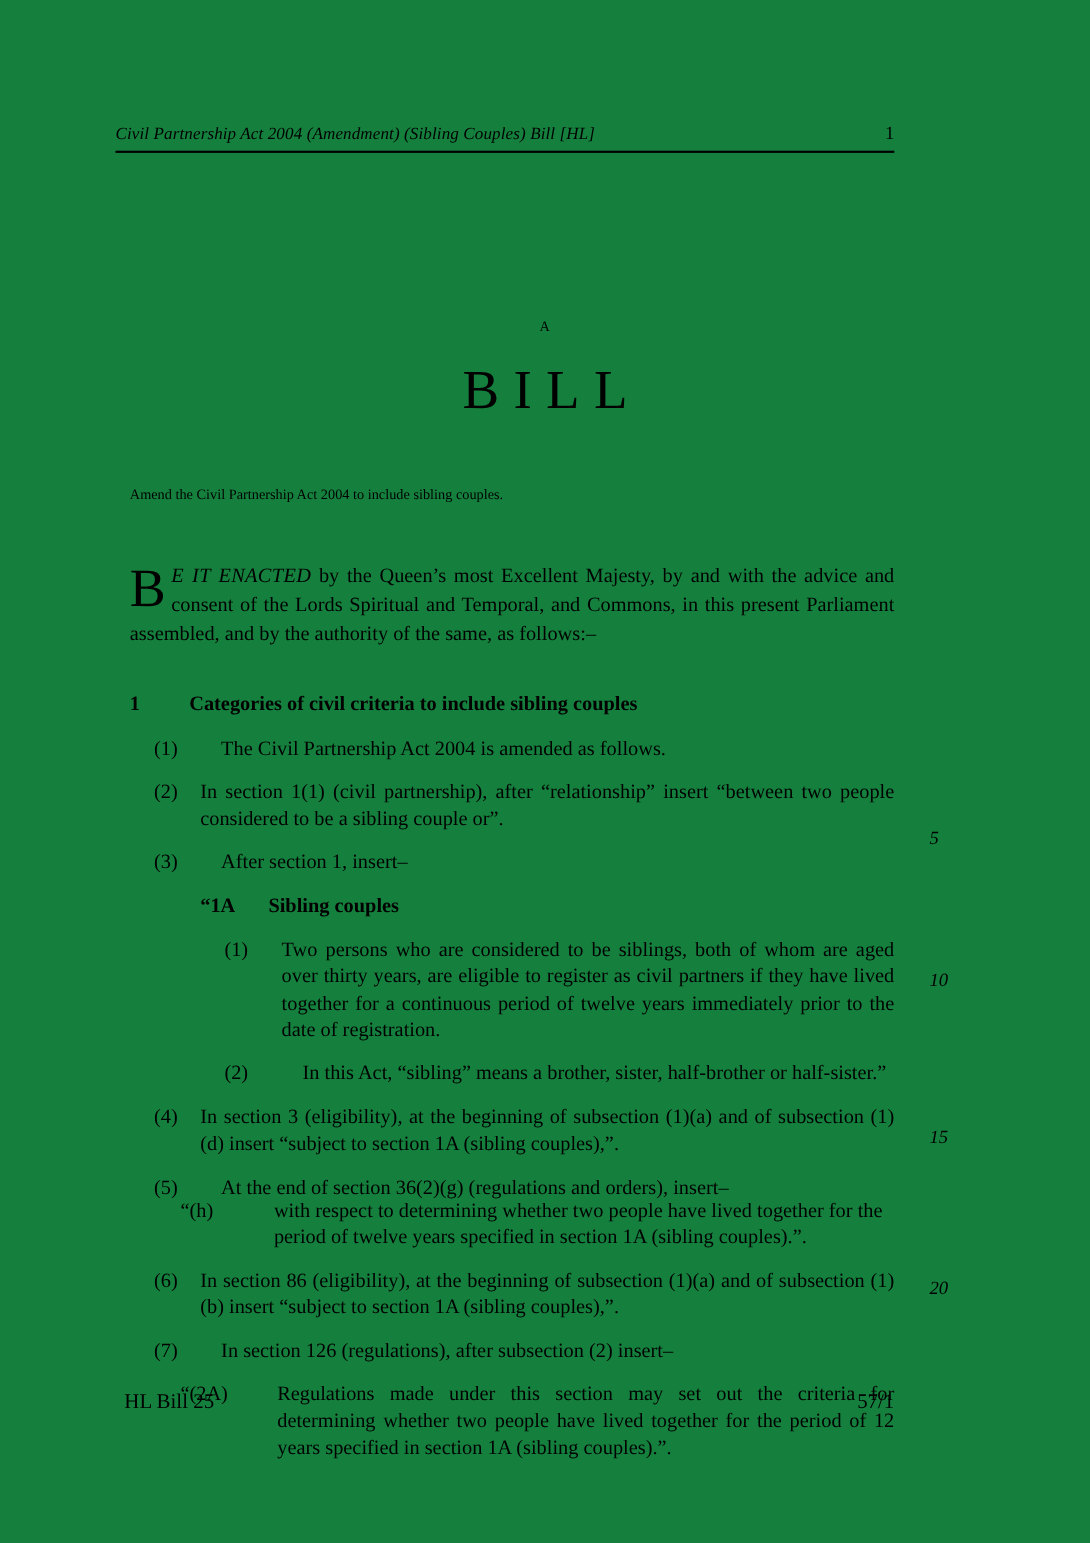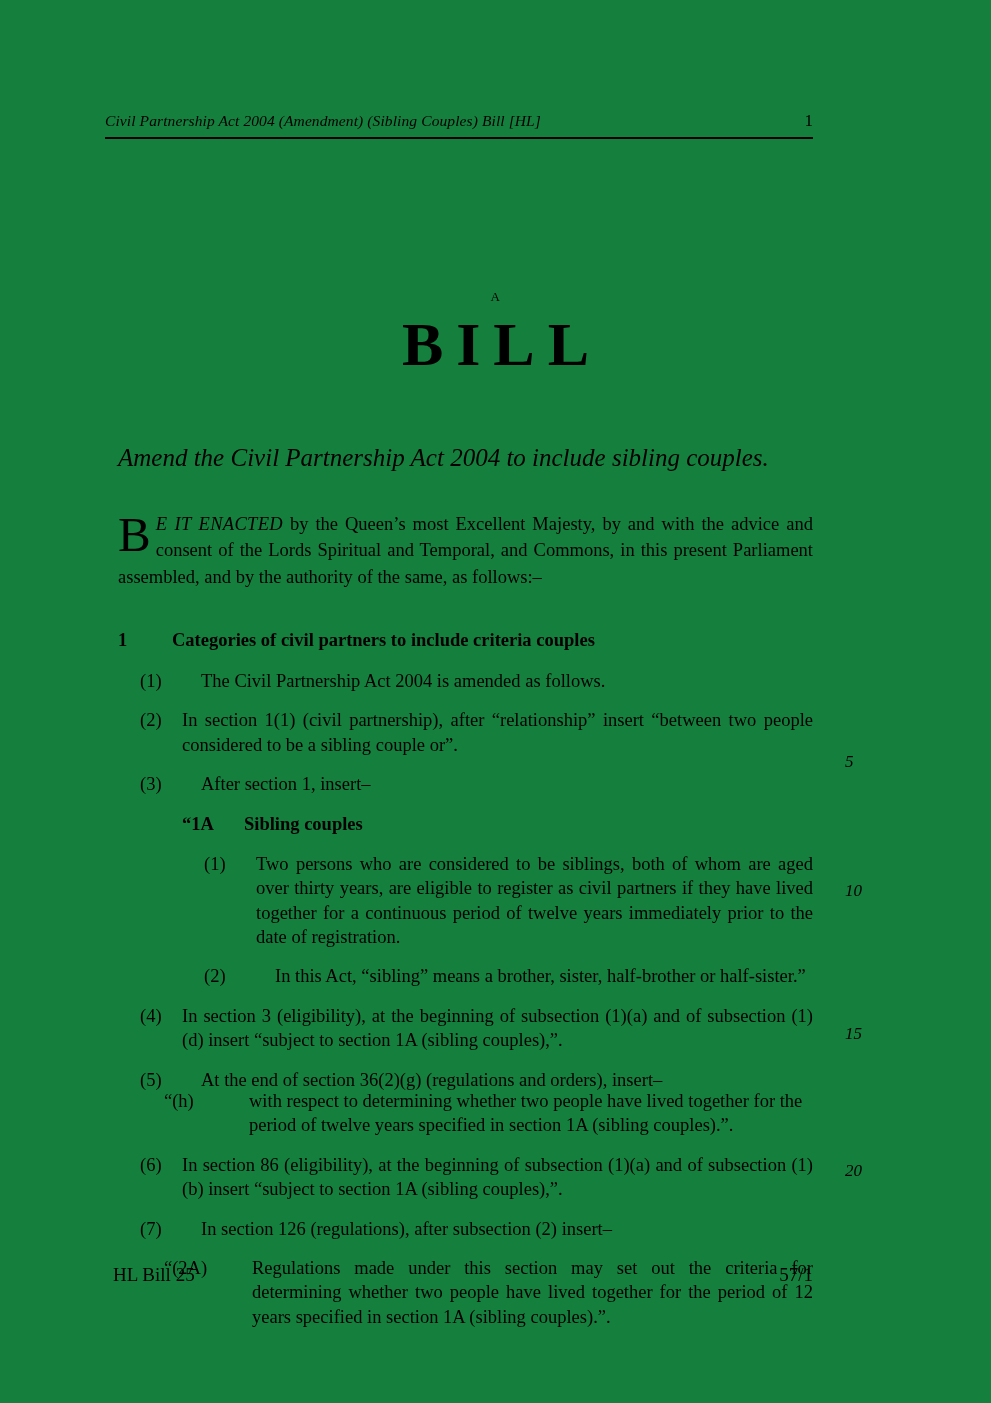--- a/index.html
+++ b/index.html
@@ -56,43 +56,42 @@
     top: 290px;
     width: 991px;
     text-align: center;
   }
   .title-a {
     font-size: 13px;
     letter-spacing: 0.6px;
     line-height: 1;
   }
   .title-bill {
-    margin-top: 10px;
-    font-size: 62px;
-    font-weight: bold;
+    margin-top: 26px;
+    font-size: 50px;
+    font-weight: normal;
     letter-spacing: 13px;
     text-indent: 13px;
     line-height: 1;
   }
   .title-to {
     margin-top: 30px;
     font-size: 13px;
     letter-spacing: 0.8px;
     line-height: 1;
   }
 
   
   .long-title {
     position: absolute;
     left: 118px;
     top: 441px;
     width: 695px;
-    font-size: 25px;
+    font-size: 13px;
     line-height: 1.32;
-    font-style: italic;
   }
 
   
   .enacting {
     position: absolute;
     left: 118px;
     top: 511px;
     width: 695px;
     font-size: 18.5px;
     line-height: 1.42;
@@ -229,21 +228,21 @@
   <div class="long-title">Amend the Civil Partnership Act 2004 to include sibling couples.</div>
 
   <div class="enacting">
     <span class="dropcap">B</span><span class="smallcaps">E IT ENACTED</span><span> by the Queen’s most Excellent Majesty, by and with the advice and consent of the Lords Spiritual and Temporal, and Commons, in this present Parliament assembled, and by the authority of the same, as follows:–</span>
   </div>
 
   <div class="body">
 
     <div class="clause-heading">
       <span class="num">1</span>
-      <span class="text">Categories of civil partners to include criteria couples</span>
+      <span class="text">Categories of civil criteria to include sibling couples</span>
     </div>
 
     <div class="item lvl1">
       <span class="marker">(1)</span>
       <span class="content nojust">The Civil Partnership Act 2004 is amended as follows.</span>
     </div>
 
     <div class="item lvl1">
       <span class="marker">(2)</span>
       <span class="content">In section 1(1) (civil partnership), after “relationship” insert “between two people considered to be a sibling couple or”.</span>

